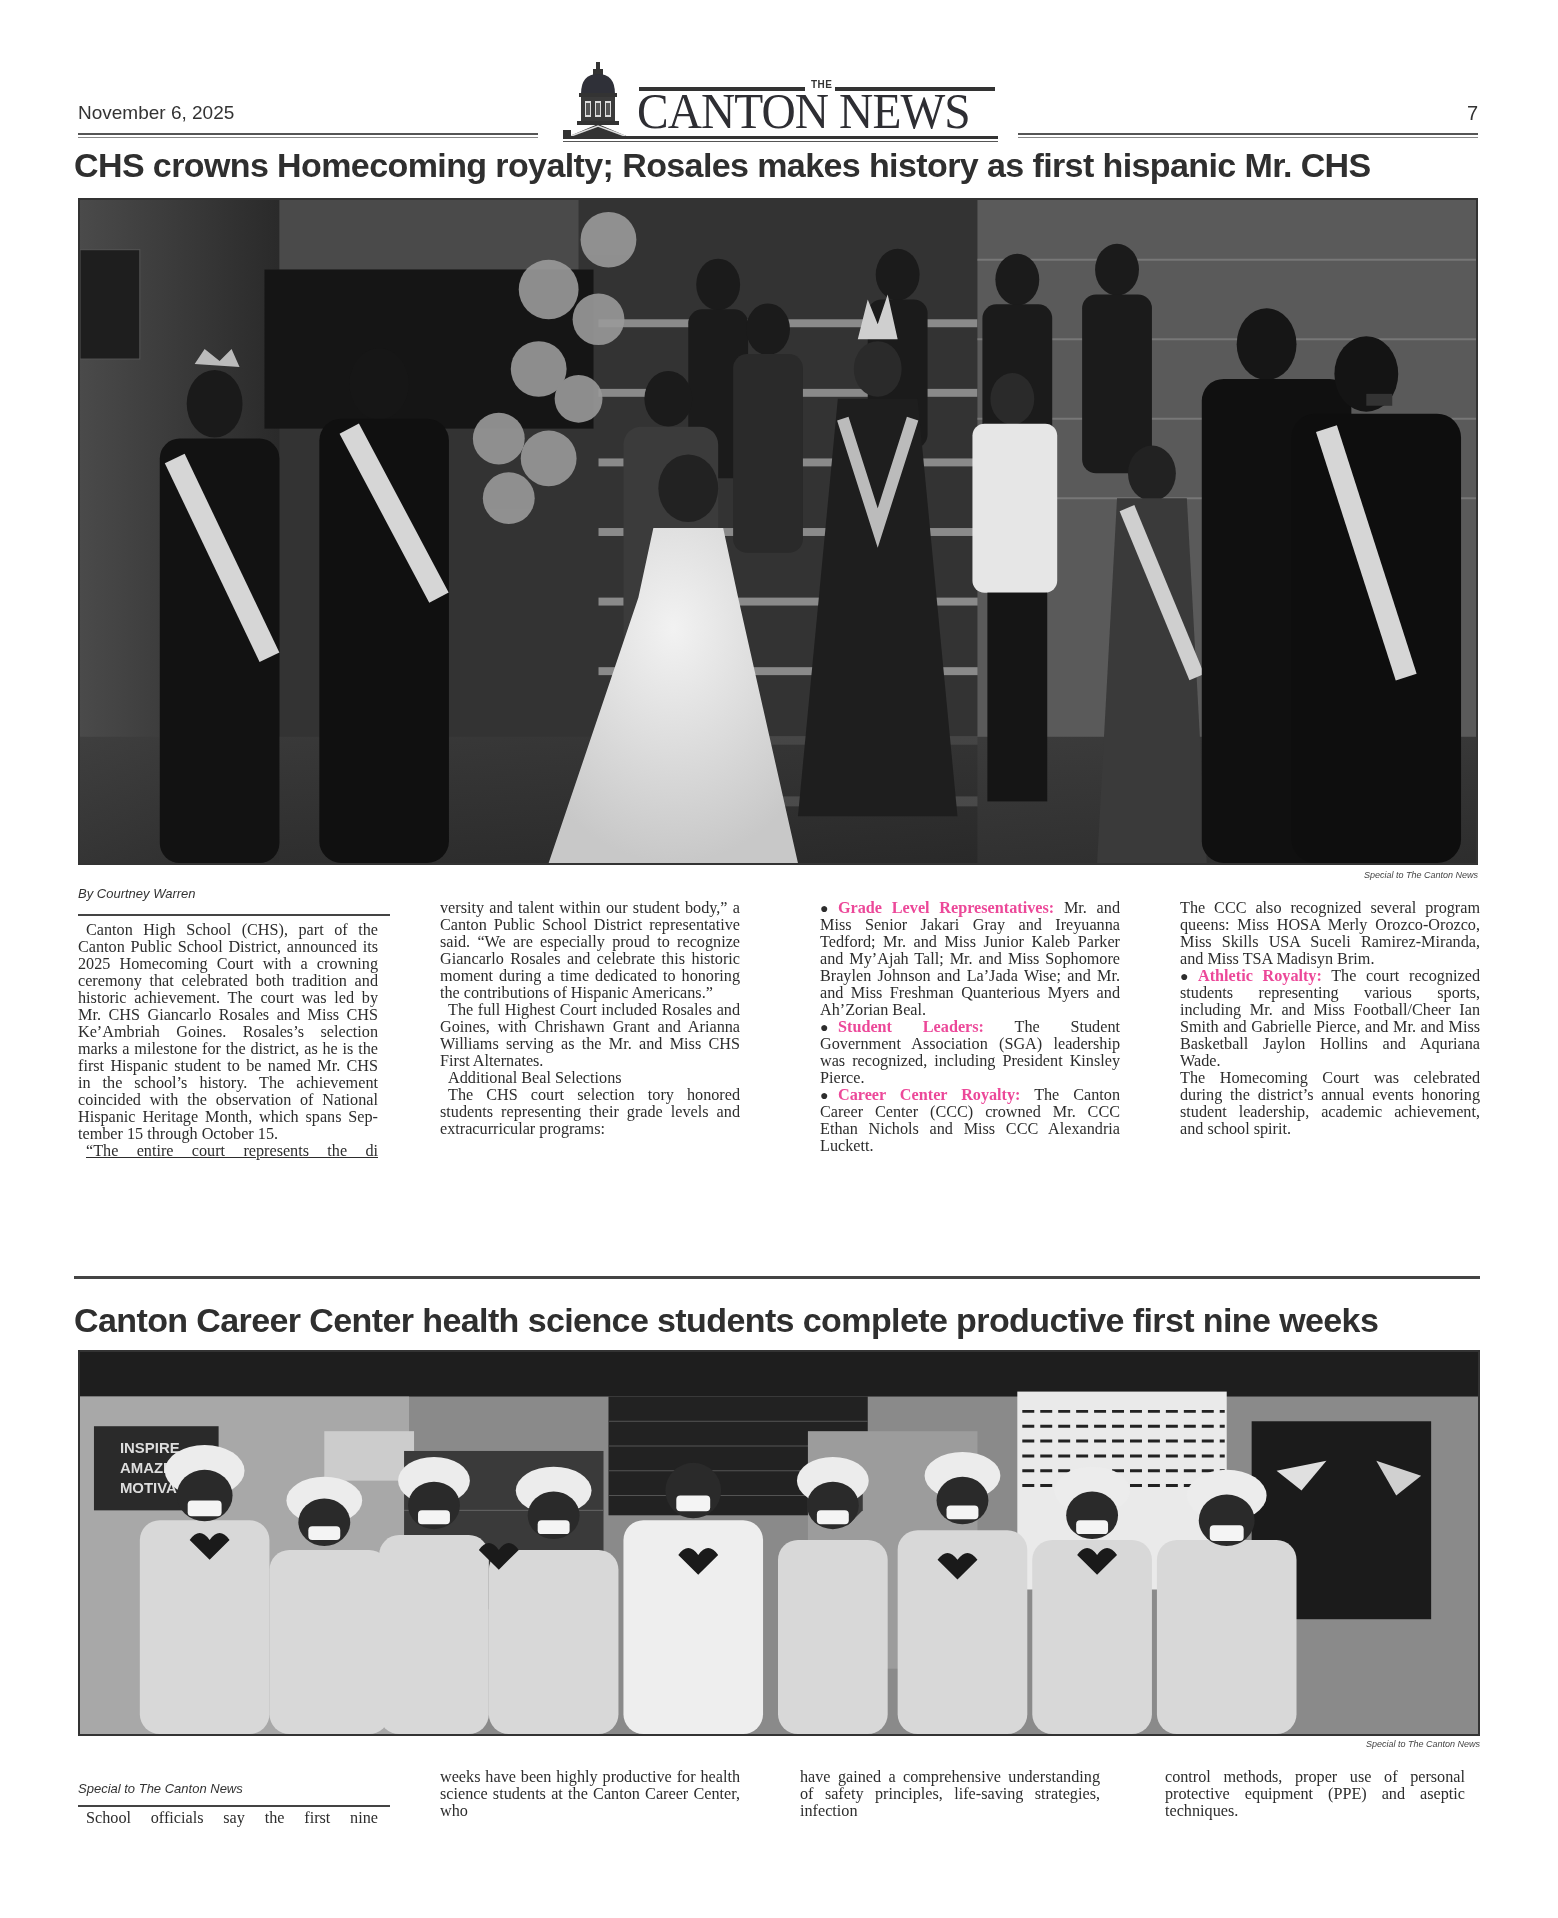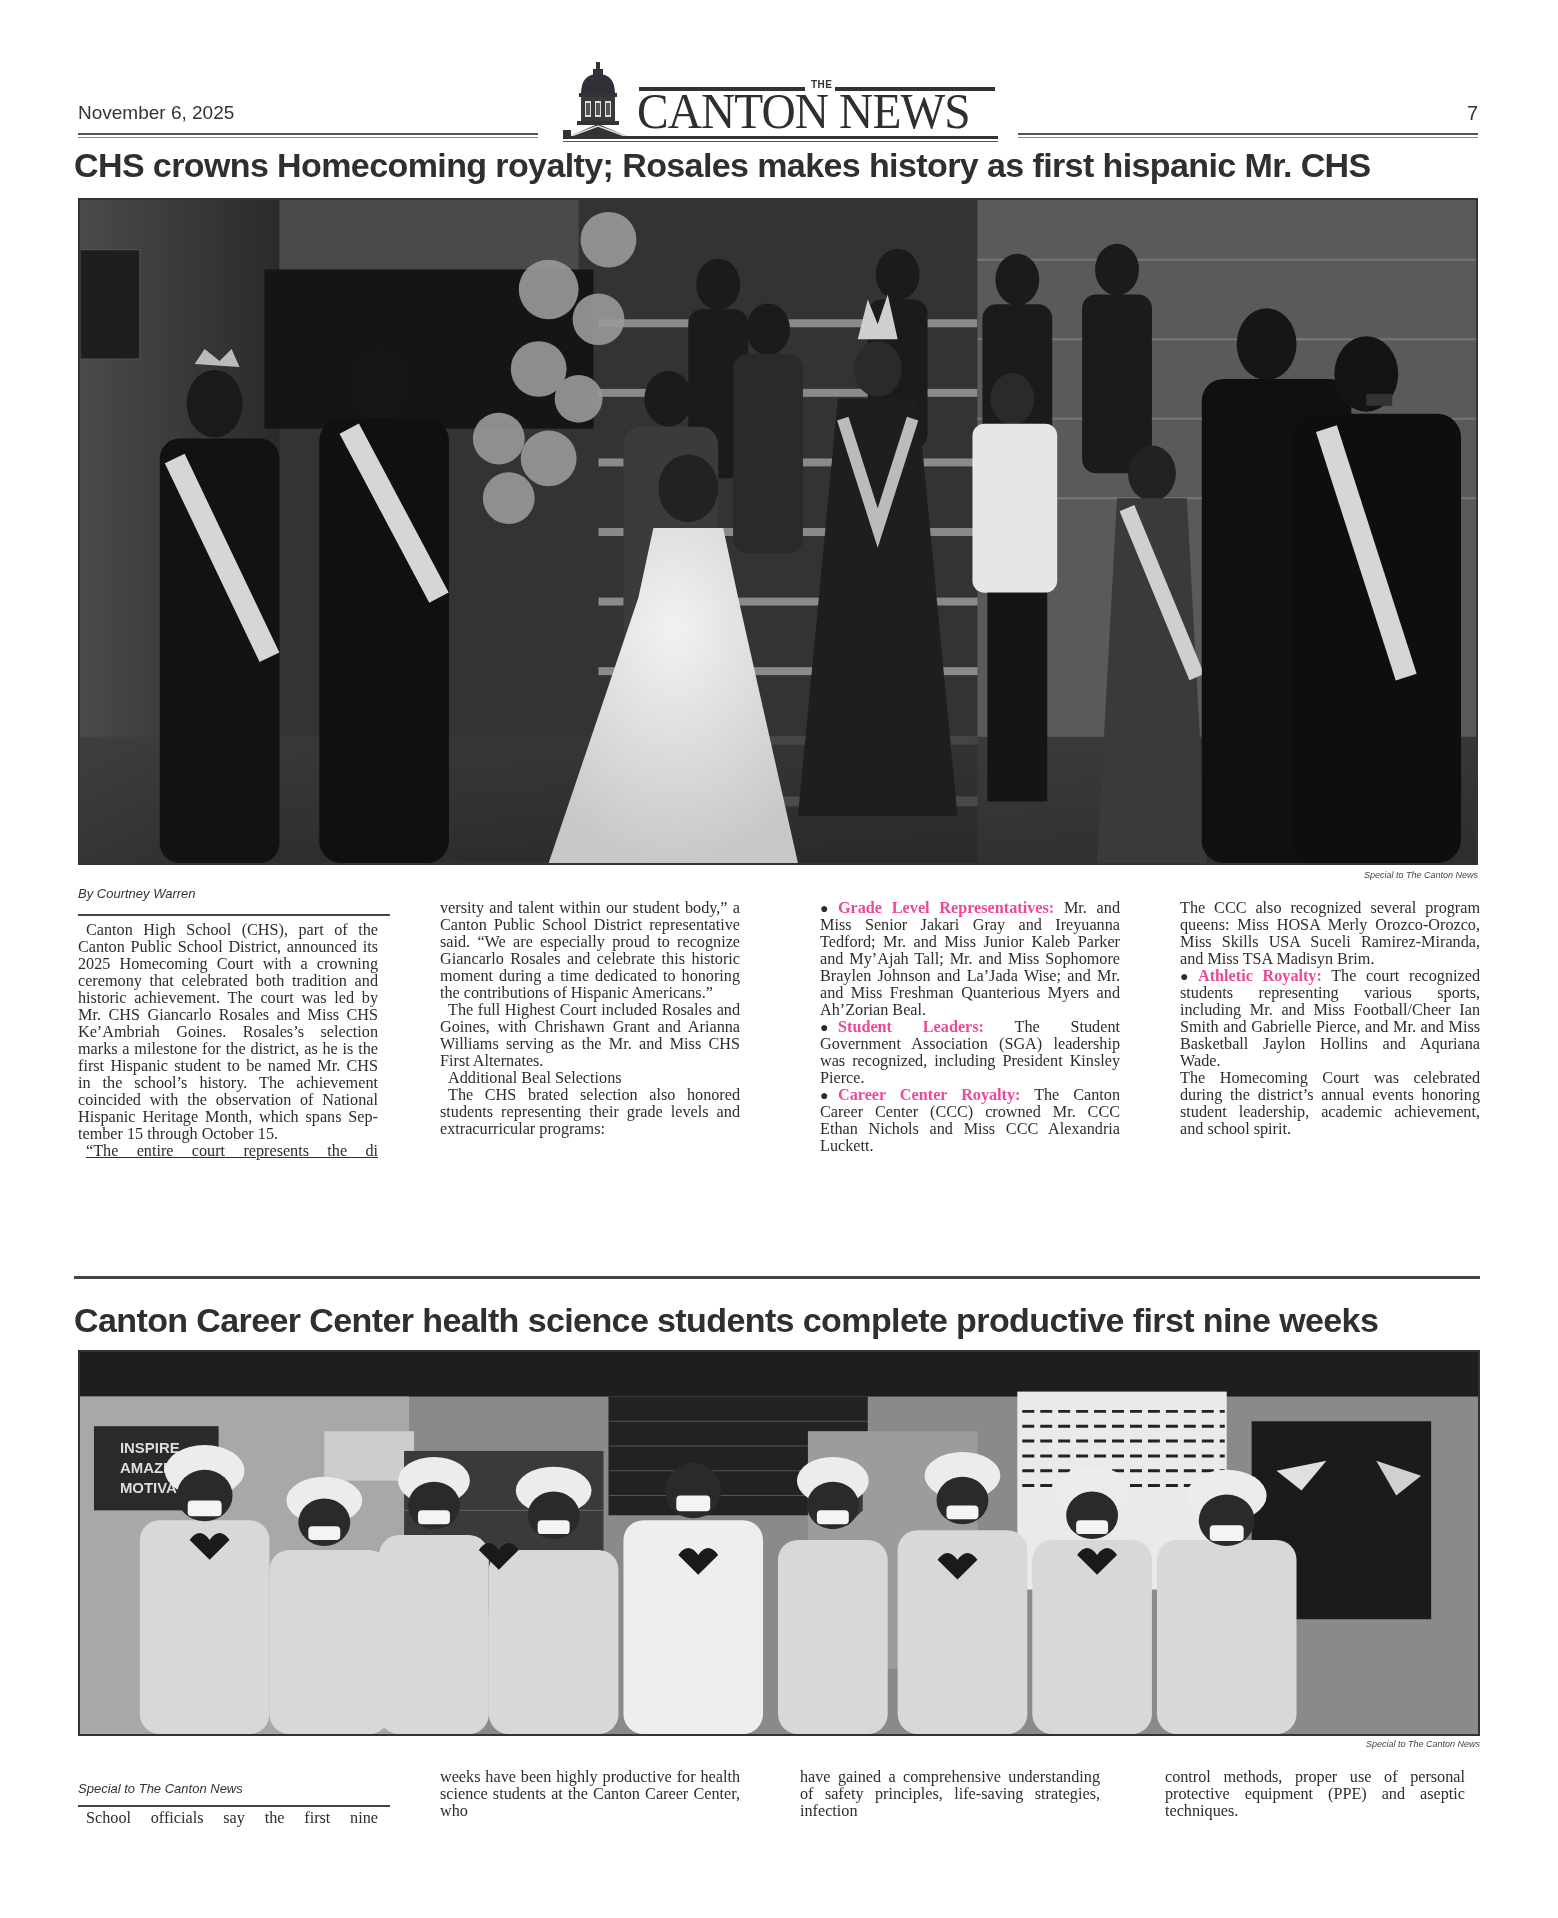--- a/index.html
+++ b/index.html
@@ -206,21 +206,21 @@
 
 <div class="col c1">
   <p class="indent">Canton High School (CHS), part of the Canton Public School District, announced its 2025 Homecoming Court with a crowning ceremony that celebrated both tradition and historic achievement. The court was led by Mr. CHS Giancarlo Rosales and Miss CHS Ke’Ambriah Goines. Rosales’s selec­tion marks a milestone for the district, as he is the first Hispanic student to be named Mr. CHS in the school’s his­tory. The achievement coincided with the observation of National Hispanic Heritage Month, which spans Sep­tember 15 through October 15.</p>
   <p class="indent" style="text-align-last: justify; text-decoration: underline;">“The entire court represents the di­</p>
 </div>
 
 <div class="col c2">
   <p>versity and talent within our student body,” a Canton Public School Dis­trict representative said. “We are es­pecially proud to recognize Giancar­lo Rosales and celebrate this historic moment during a time dedicated to honoring the contributions of Hispan­ic Americans.”</p>
   <p class="indent">The full Highest Court included Ro­sales and Goines, with Chrishawn Grant and Arianna Williams serving as the Mr. and Miss CHS First Alter­nates.</p>
   <p class="indent">Additional Beal Selections</p>
-  <p class="indent">The CHS brated selection also hon­ored students representing their grade levels and extracurricular programs:</p>
+  <p class="indent">The CHS court selection tory hon­ored students representing their grade levels and extracurricular programs:</p>
 </div>
 
 <div class="col c3">
   <p><span class="bullet">●</span><b>Grade Level Representa­tives:</b><span> Mr. and Miss Senior Jakari Gray and Ireyuanna Tedford; Mr. and Miss Junior Kaleb Parker and My’Ajah Tall; Mr. and Miss Sopho­more Braylen Johnson and La’Jada Wise; and Mr. and Miss Freshman Quanterious Myers and Ah’Zorian Beal.</span></p>
   <p><span class="bullet">●</span><b>Student Leaders:</b><span> The Student Government Association (SGA) leadership was recognized, includ­ing President Kinsley Pierce.</span></p>
   <p><span class="bullet">●</span><b>Career Center Royalty:</b><span> The Canton Career Center (CCC) crowned Mr. CCC Ethan Nichols and Miss CCC Alexandria Luckett.</span></p>
 </div>
 
 <div class="col c4">
   <p>The CCC also recognized several program queens: Miss HOSA Mer­ly Orozco-Orozco, Miss Skills USA Suceli Ramirez-Miranda, and Miss TSA Madisyn Brim.</p>

